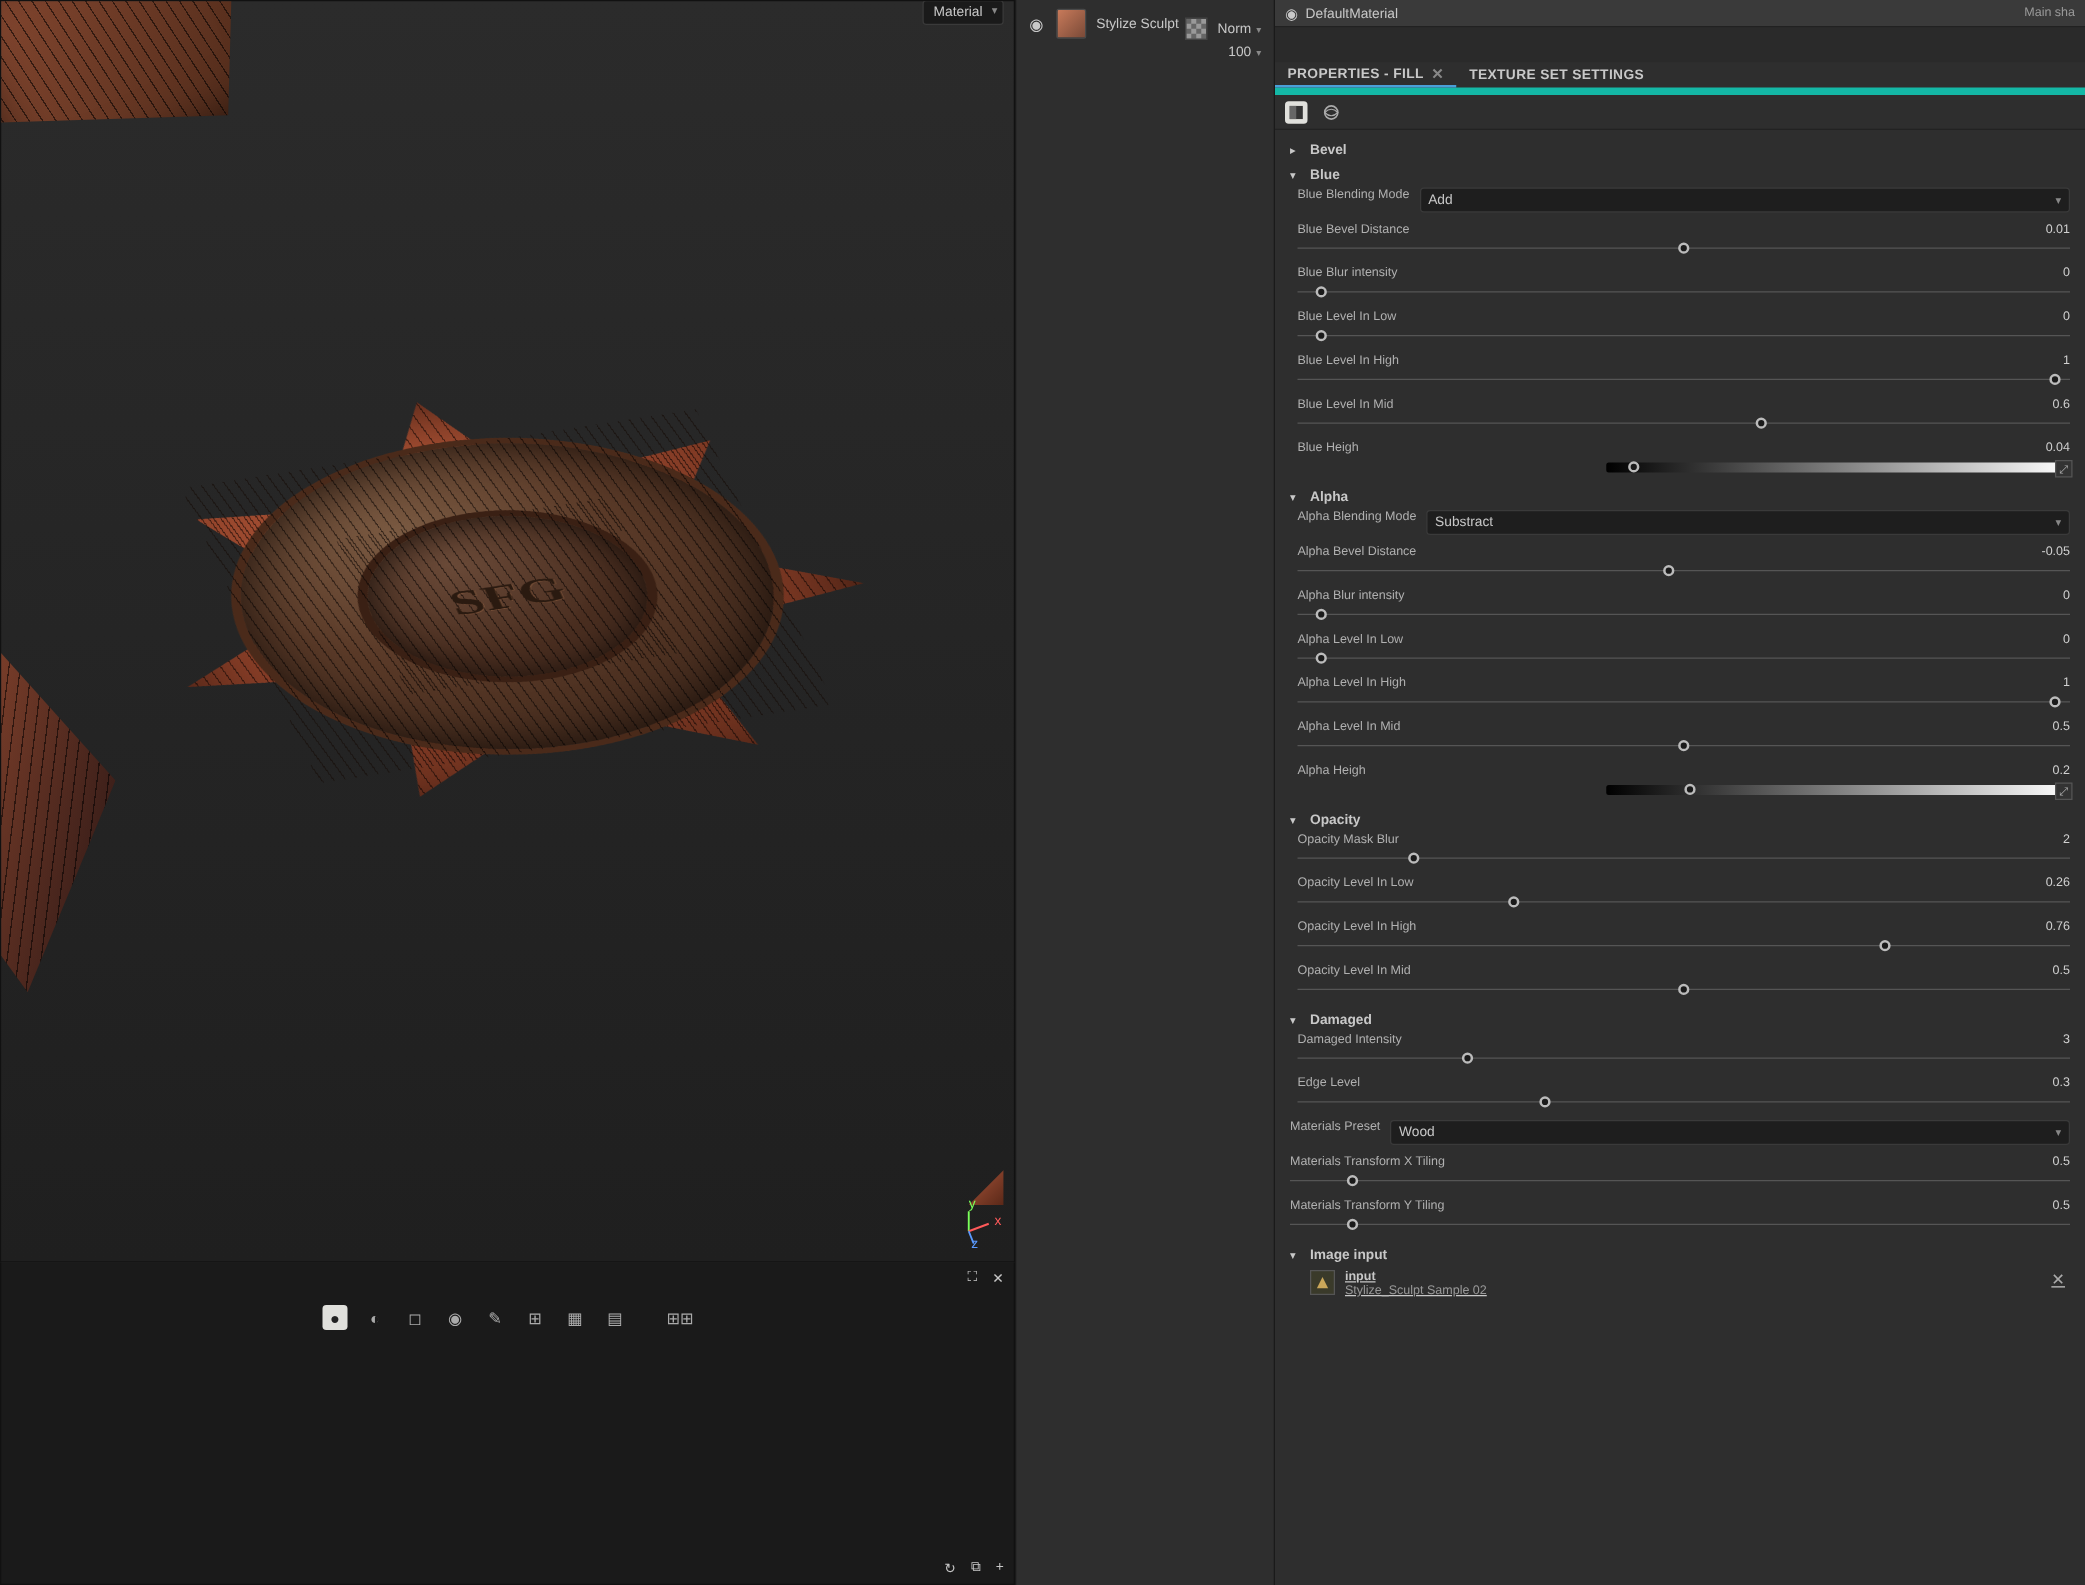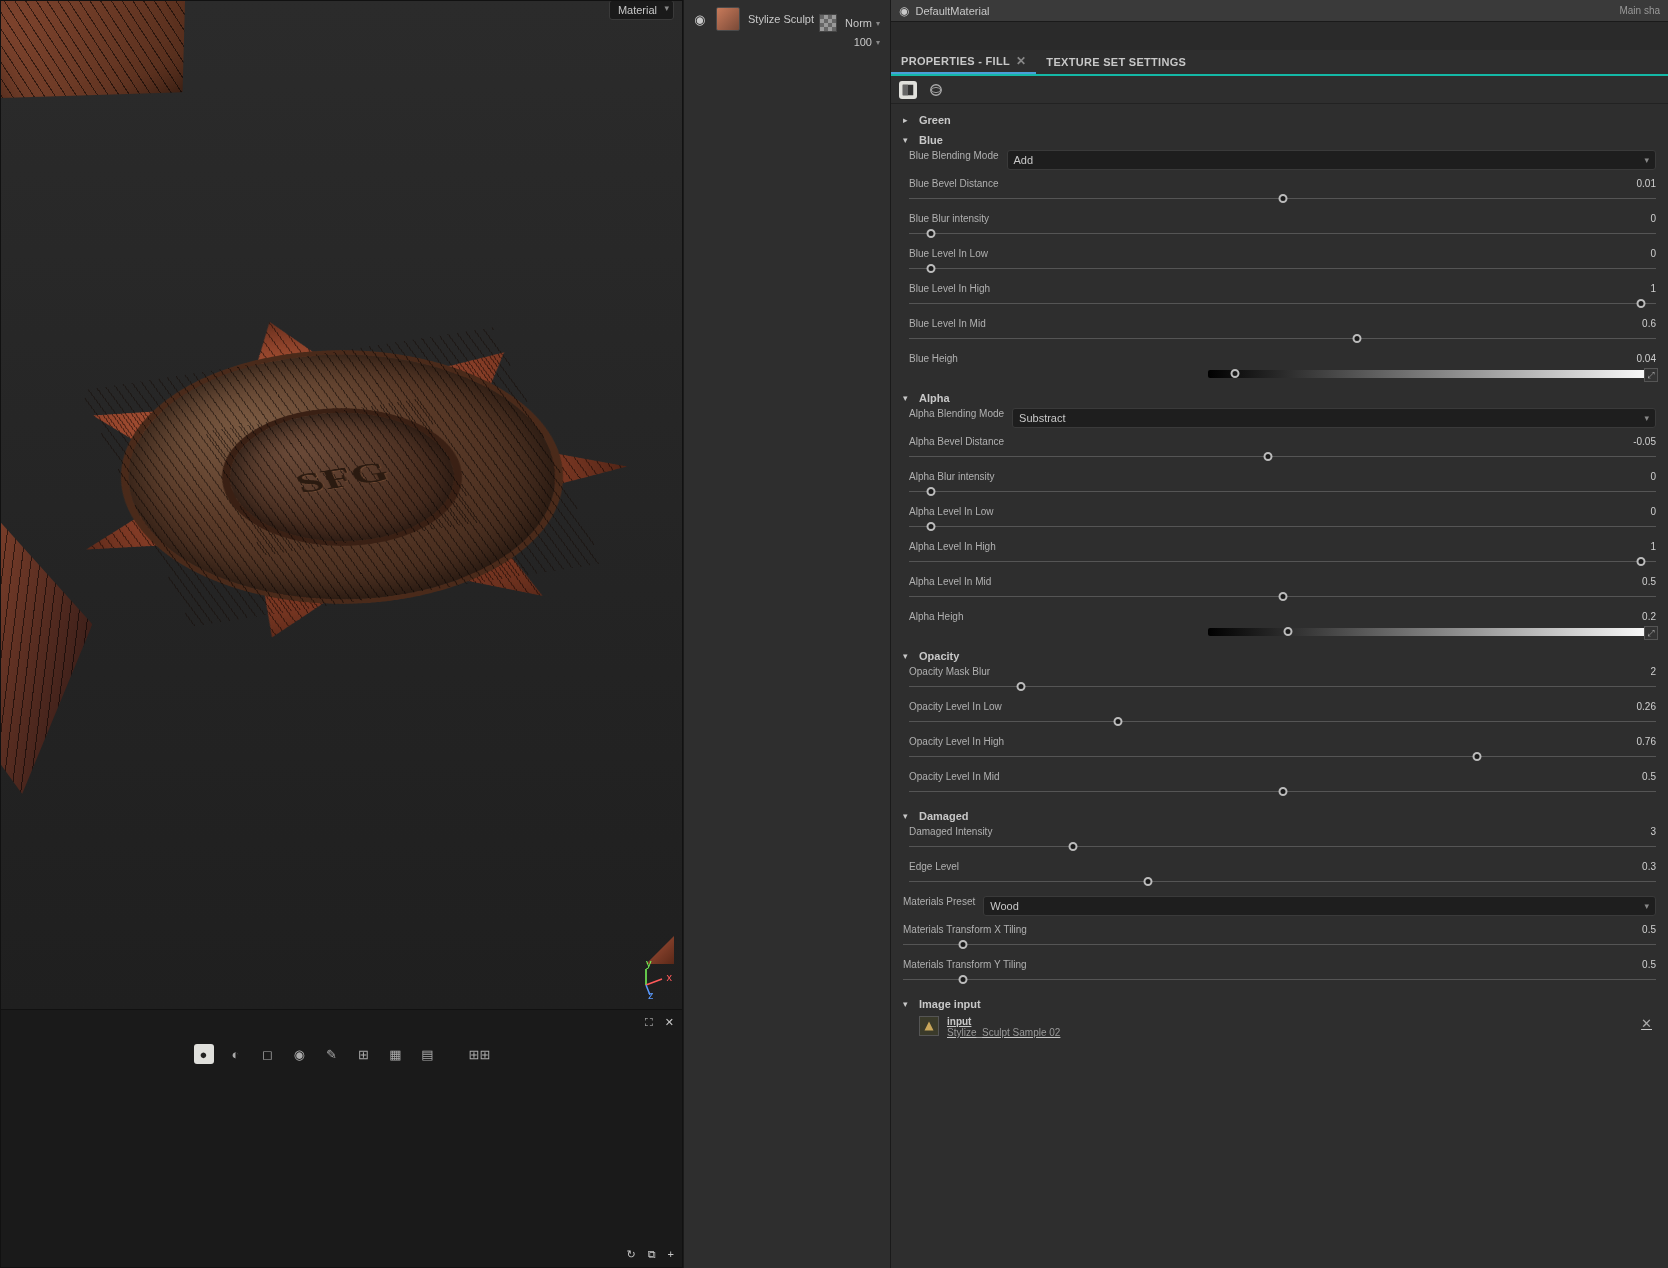--- a/index.html
+++ b/index.html
@@ -1,17 +1,17 @@
 <!DOCTYPE html>
 <html><head>
 <meta charset="utf-8">
 <style>
 * { box-sizing: border-box; margin: 0; padding: 0; font-family: -apple-system, BlinkMacSystemFont, "Segoe UI", Arial, sans-serif; font-size: 11px; color: #c8c8c8; }
 body { background: #2a2a2a; width: 1668px; height: 1268px; overflow: hidden; display: flex; }
-.left-col { width: 683px; display: flex; flex-direction: column; }
+.left-col { width: 812px; display: flex; flex-direction: column; }
 .viewport-3d { flex: 1; background: linear-gradient(180deg,#2b2b2b 0%,#1f1f1f 100%); border: 1px solid #111; position: relative; overflow: hidden; }
 .viewport-3d .sculpt { position: absolute; left: 50%; top: 50%; transform: translate(-50%,-55%) rotateX(55deg) rotateZ(-15deg); }
 .medallion { width: 560px; height: 560px; position: relative; }
 .star { width: 100%; height: 100%; background: radial-gradient(circle at 40% 30%, #b85a3a 0%, #8a3f28 40%, #5a2818 100%); clip-path: polygon(50% 0%, 61% 24%, 88% 20%, 75% 44%, 100% 60%, 70% 65%, 75% 95%, 50% 78%, 25% 95%, 30% 65%, 0% 60%, 25% 44%, 12% 20%, 39% 24%); box-shadow: inset 0 0 80px rgba(0,0,0,.6); position: absolute; }
 .disc { position: absolute; left: 12%; top: 12%; width:76%; height:76%; border-radius:50%; background: radial-gradient(circle at 35% 25%, #7a5a42 0%, #5a3a28 40%, #3a2418 100%); box-shadow: inset 0 0 60px rgba(0,0,0,.7), 0 0 0 8px #4a2a1a; }
 .inner-disc { position:absolute; left:30%; top:30%; width:40%; height:40%; border-radius:50%; background: radial-gradient(circle at 35% 25%, #6a4a38 0%, #4a2e20 60%); box-shadow: inset 0 0 40px rgba(0,0,0,.7), 0 0 0 8px #3a2014; }
 .inner-disc::after { content:"SFG"; position:absolute; left:50%; top:50%; transform:translate(-50%,-50%); font-size:48px; font-weight:bold; color:#2a1a10; text-shadow:1px 1px 0 rgba(180,120,80,.3); font-family:serif;}
 .woodgrain { position:absolute; inset:0; background:repeating-linear-gradient(82deg, rgba(0,0,0,0) 0px, rgba(0,0,0,0) 3px, rgba(20,10,5,.6) 3px, rgba(20,10,5,.6) 4px, rgba(0,0,0,0) 4px, rgba(0,0,0,0) 9px); mix-blend-mode:multiply; pointer-events:none; }
 .corner-piece1 { position:absolute; left:-20px; top:-60px; width:240px; height:180px; background:linear-gradient(135deg,#8a4a32,#4a2818); clip-path:polygon(0 0,100% 20%,70% 100%,0 60%); transform:rotate(-25deg); box-shadow:inset 0 0 40px rgba(0,0,0,.6);}
 .corner-piece2 { position:absolute; left:-40px; bottom:220px; width:120px; height:260px; background:linear-gradient(90deg,#7a3e2a,#3e201a); clip-path:polygon(0 0,100% 30%,80% 100%,0 70%); transform:rotate(15deg);}
@@ -38,21 +38,21 @@
 .layer-extras .mode{display:flex;align-items:center;gap:4px;}
 .layer-extras .mode::after{content:"▾";font-size:8px;color:#888;}
 .layer-extras .checker{width:18px;height:18px;background:repeating-conic-gradient(#999 0 25%,#666 0 50%) 0 0/8px 8px;border:1px solid #444;margin-right:4px;}
 .middle-col{position:relative;}
 .right-col { flex:1; background:#2e2e2e; display:flex; flex-direction:column; overflow:hidden;}
 .header-bar { height:22px; background:#3a3a3a; border-bottom:1px solid #1a1a1a; display:flex; align-items:center; padding:0 8px; gap:6px;}
 .header-bar .matname{flex:1;font-size:11px;}
 .header-bar .shader{font-size:10px;color:#999;}
 .header-bar .eye-h{font-size:12px;}
 .spacer-row { height:28px; background:#2a2a2a;}
-.tabs-row { height:26px; display:flex; align-items:center; border-bottom:2px solid #14b8a6; background:#2e2e2e;text-align:center;}
+.tabs-row { height:26px; display:flex; align-items:center; border-bottom:6px solid #14b8a6; background:#2e2e2e;text-align:center;}
 .tab { padding:0 10px; height:100%; display:flex; align-items:center; font-size:10px; font-weight:600; letter-spacing:.3px;}
 .tab.active { border-bottom:2px solid #4a9fd8; color:#e0e0e0;}
 .tab .x{margin-left:6px;font-size:12px;color:#888;}
 .mode-icons { height:28px; display:flex; align-items:center; gap:10px; padding:0 8px; border-bottom:1px solid #222;}
 .mode-icons .mi{width:18px;height:18px;border-radius:3px;display:flex;align-items:center;justify-content:center;}
 .mode-icons .mi svg{width:14px;height:14px;}
 .mode-icons .mi.sel{background:#e0e0dc;}
 .props-scroll { flex:1; overflow-y:auto; padding:4px 12px 20px 12px;}
 .props-scroll::-webkit-scrollbar{width:10px;}
 .props-scroll::-webkit-scrollbar-track{background:#222;}
@@ -190,21 +190,21 @@
           <circle cx="8" cy="8" r="6" fill="none" stroke="#aaa" stroke-width="1.5"></circle>
           <path d="M2 8 Q8 2 14 8 Q8 14 2 8" fill="none" stroke="#aaa"></path>
         </svg>
       </span>
   </div>
 
   <div class="props-scroll">
 
     <div class="section-hdr">
       <span class="chev">▸</span>
-      <span class="lbl">Green</span>
+      <span class="lbl">Bevel</span>
     </div>
 
     <div class="section-hdr">
       <span class="chev">▾</span>
       <span class="lbl">Blue</span>
     </div>
     <div class="sub-section">
       <div class="prop-row flex">
         <span class="prop-label">Blue Blending Mode</span>
         <div class="dropdown">

